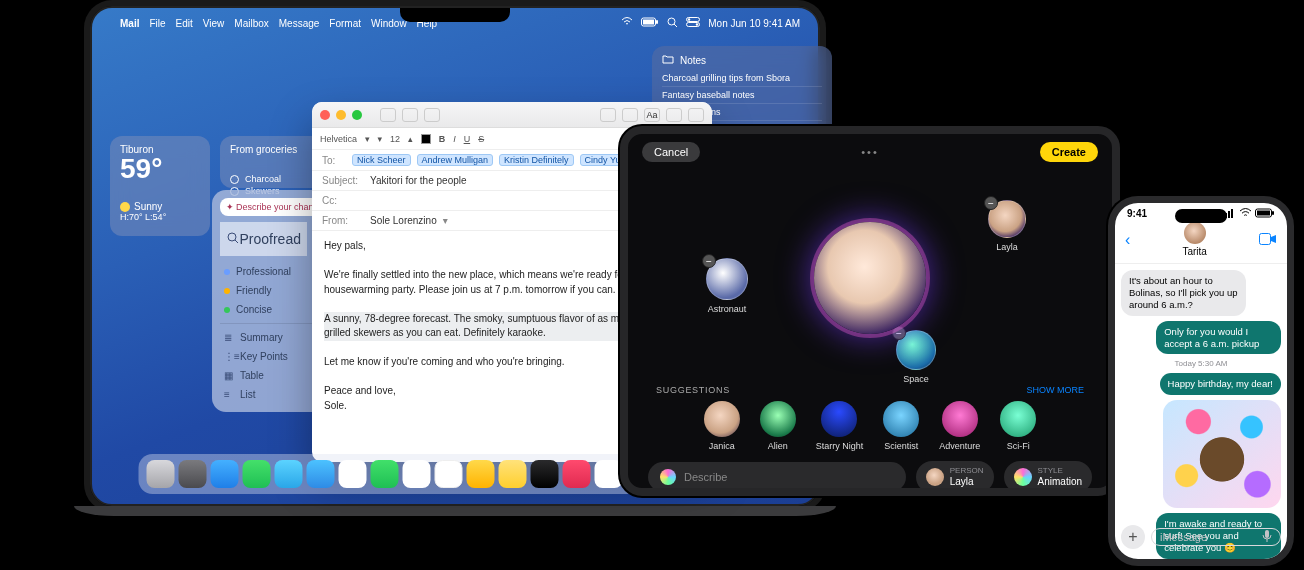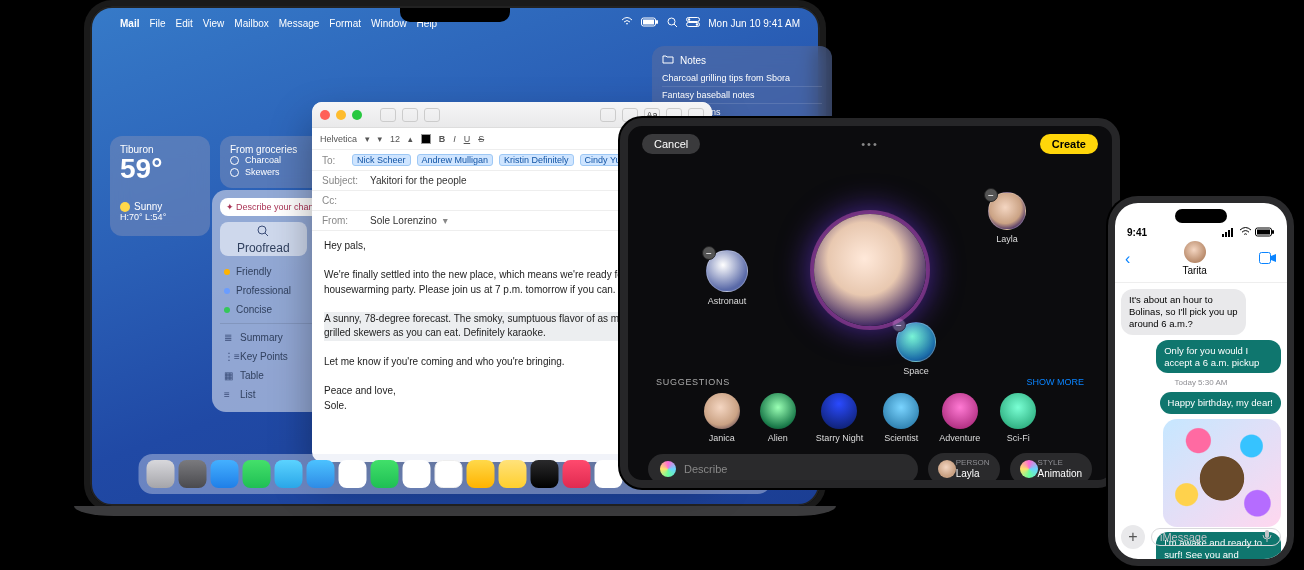--- a/index.html
+++ b/index.html
@@ -79,23 +79,23 @@
     font-size:10px;
   }
   #wtools .desc-bar {
     background:#fff; border-radius:8px; padding:4px 6px; font-size:9px;
     color:#a35;
     margin-bottom:6px;
   }
   #wtools .two-btn { display:flex; gap:6px; }
   #wtools .two-btn > div {
     flex:1; background:rgba(255,255,255,0.55);
-    border-radius:8px; height:34px;
-    display:flex; flex-direction:column; align-items:center; justify-content:center;
-    font-size:12px;
+    border-radius:0; height:34px;
+    display:flex; align-items:center; justify-content:center;
+    font-size:14px;
   }
   #wtools .row {
     display:flex; align-items:center; gap:6px;
     padding:4px 4px; font-size:10px;
   }
   #wtools .row .dot { width:6px; height:6px; border-radius:50%; }
 
   
   #mailwin {
     position:absolute;
@@ -140,21 +140,21 @@
     border-radius:14px; padding:4px 8px;
     display:flex; gap:4px; align-items:center;
   }
   #dock .app {
     width:28px; height:28px; border-radius:8px;
   }
 
   
   #ipad {
     position:absolute;
-    left:620px; top:118px;
+    left:620px; top:126px;
     width:500px; height:370px;
     background:#0c0c0e;
     border-radius:22px;
     border: 8px solid #262628;
     box-shadow: 0 0 0 2px #000;
     overflow:hidden;
     color:#eee;
   }
   #ipad .topbar {
     display:flex; justify-content:space-between; align-items:center;
@@ -206,21 +206,21 @@
   #ipad .bottombar {
     display:flex; gap:10px; padding:10px 20px 12px; align-items:center;
   }
   #ipad .describe {
     flex:1; height:30px; border-radius:16px;
     background:#2a2a2c; display:flex; align-items:center; gap:8px;
     padding:0 12px; color:#888; font-size:11px;
   }
   .chip {
     height:30px; border-radius:16px; background:#2a2a2c;
-    display:flex; align-items:center; padding:16px 10px;
+    display:flex; align-items:center; gap:6px; padding:16px 10px;
     font-size:9px; line-height:1.1;
   }
   .chip .av { width:18px;height:18px;border-radius:50%; }
   .chip .k { color:#8e8e93; font-size:8px; display:block;}
   .chip .v { color:#fff; font-size:10px; display:block;}
 
   
   #iphone {
     position:absolute;
     left:1108px; top:196px;
@@ -230,21 +230,21 @@
     border: 7px solid #2a2a2c;
     box-shadow: 0 0 0 2px #000;
     overflow:hidden;
   }
   #iphone .di { 
     position:absolute; left:50%; top:6px; transform:translateX(-50%);
     width:52px; height:14px; background:#000; border-radius:8px;
   }
   #iphone .status {
     display:flex; justify-content:space-between;
-    padding:24px 12px 0; font-size:10px; font-weight:600;
+    padding:5px 12px 0; font-size:10px; font-weight:600;
   }
   #iphone .nav {
     display:flex; align-items:center; justify-content:space-between;
     padding:2px 10px 6px; font-size:11px;
     border-bottom:1px solid #eee;
   }
   #iphone .nav .title-col { text-align:center; font-size:10px; }
   #iphone .msgs { padding:6px 6px 0; display:flex; flex-direction:column; gap:5px; font-size:9.5px;}
   .bubble {
     max-width:78%;
@@ -337,21 +337,21 @@
       <span>Sunny</span>
     </div>
     <div style="font-size:9px">H:70° L:54°</div>
   </div>
 
   <div class="widget" id="w-groceries">
     <div style="display:flex;justify-content:space-between;font-size:10px;">
       <span>From groceries</span>
       <span style="color:#cfe3ff">3</span>
     </div>
-    <div style="display:flex;align-items:center;gap:6px;margin-top:0;font-size:9px;">
+    <div style="display:flex;align-items:center;gap:6px;margin-top:19px;font-size:9px;">
       <span style="width:9px;height:9px;border:1px solid #fff;border-radius:50%;"></span>
       <span>Charcoal</span>
     </div>
     <div style="display:flex;align-items:center;gap:6px;margin-top:2px;font-size:9px;">
       <span style="width:9px;height:9px;border:1px solid #fff;border-radius:50%;"></span>
       <span>Skewers</span>
     </div>
   </div>
 
   <div class="widget" id="w-notes">
@@ -387,26 +387,26 @@
         <span>
           <svg width="14" height="14" viewBox="0 0 14 14">
               <path d="M3 7a4 4 0 1 1 1.2 2.8M3 7v3M3 7h3" stroke="#3a4c77" fill="none"></path>
             </svg>
         </span>
         <span>Rewrite</span>
       </div>
     </div>
     <div style="height:6px"></div>
     <div class="row">
+        <span class="dot" style="background:#6a9dff"></span>
+        <span>Professional</span>
+      </div>
+    <div class="row">
         <span class="dot" style="background:#ffb300"></span>
         <span>Friendly</span>
-      </div>
-    <div class="row">
-        <span class="dot" style="background:#6a9dff"></span>
-        <span>Professional</span>
       </div>
     <div class="row">
         <span class="dot" style="background:#34c759"></span>
         <span>Concise</span>
       </div>
     <div style="height:1px;background:rgba(0,0,0,0.1);margin:4px 0;"></div>
     <div class="row">
         <span style="width:10px;color:#3a4c77">≣</span>
         <span>Summary</span>
       </div>

